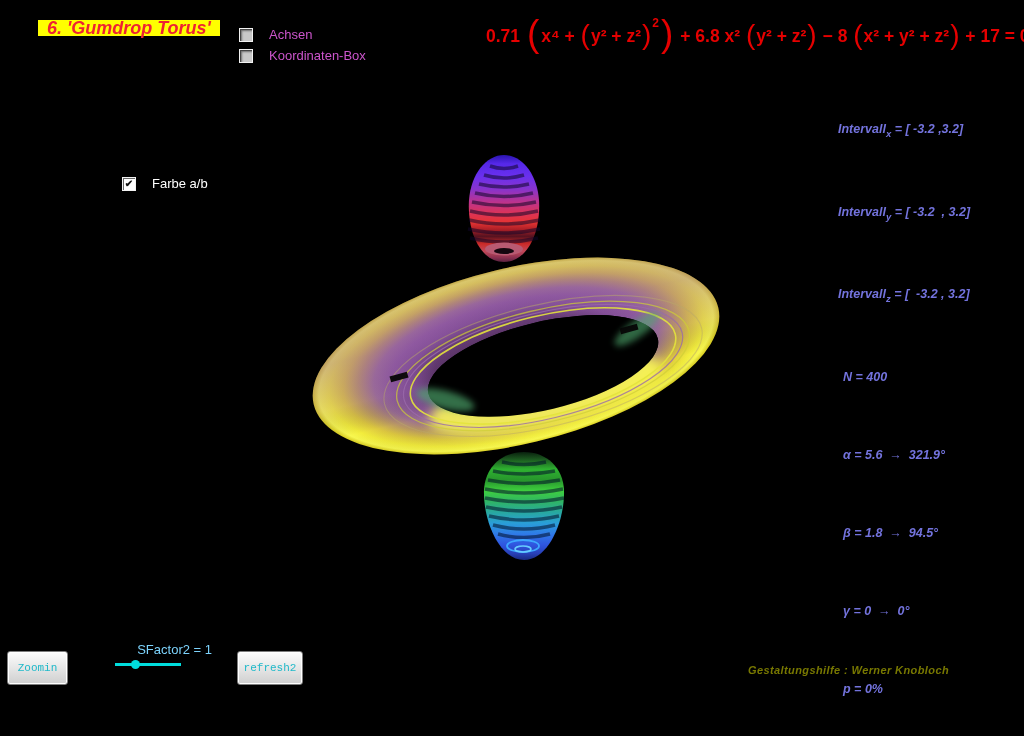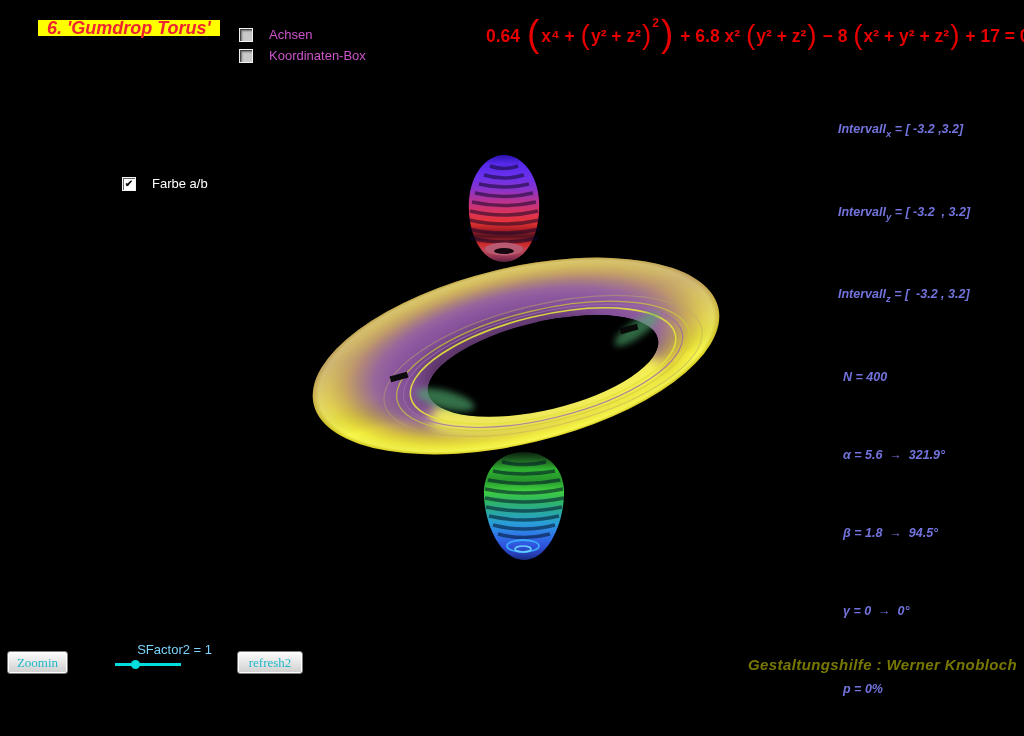--- a/index.html
+++ b/index.html
@@ -25,34 +25,34 @@
   .formula .pL{font-size:37px;font-weight:400;transform:translateY(-2px);margin:0 2px;}
   .formula .pM{font-size:28px;font-weight:400;transform:translateY(-1px);margin:0 1px;}
   .formula .supO{font-size:12px;align-self:flex-start;transform:translateY(4px);}
   
   .params{position:absolute;left:838px;top:64px;color:#7373dd;font-weight:bold;font-style:italic;
     font-size:12.5px;line-height:26px;white-space:pre;}
   .params sub{font-size:9.5px;}
   .params .ind{margin-left:5px;}
   .params .gap{margin-left:15px;}
   
-  .btn{position:absolute;height:23px;background:linear-gradient(#fdfdfd,#cfcfcf);
+  .btn{position:absolute;height:34px;background:linear-gradient(#fdfdfd,#cfcfcf);
     border:1px solid #7d7d7d;border-radius:3px;box-shadow:inset 0 0 0 1px #fff;
-    color:#1fb9c9;font-size:13px;font-family:Liberation Serif, serif;
+    color:#1fb9c9;font-size:11px;font-family:Liberation Mono, monospace;
     display:flex;align-items:center;justify-content:center;cursor:pointer;padding:0;}
   .slider-label{position:absolute;left:102px;top:642px;width:110px;text-align:right;
     color:#7dd3fc;font-size:13px;}
   .slider-track{position:absolute;left:115px;top:663px;width:66px;height:3px;background:#00dddd;cursor:pointer;}
   .slider-thumb{position:absolute;left:-4px;top:-3px;width:9px;height:9px;border-radius:50%;
     background:#00dddd;cursor:pointer;}
   .slider-thumb{left:16px;}
   
   .credits{position:absolute;left:748px;top:652px;font-style:italic;font-weight:bold;}
   .credits .c1{color:#8b8b00;font-size:13.5px;letter-spacing:.5px;}
-  .credits .c2{color:#787800;font-size:15px;letter-spacing:.4px;margin-top:4px;}
+  .credits .c2{color:#787800;font-size:11px;letter-spacing:.4px;margin-top:12px;}
   svg{display:block;}
 </style>
 </head>
 <body>
 
 <div class="abs" style="left:0;top:0;width:1024px;height:736px">
 <svg width="1024" height="736" viewBox="0 0 1024 736">
   <defs>
     <radialGradient id="torusRad" gradientUnits="userSpaceOnUse" cx="0" cy="0" r="208" gradientTransform="scale(1,0.423)">
       <stop offset="0" stop-color="#1a1020"></stop>
@@ -177,21 +177,21 @@
 <div class="cb-row" style="left:239px;top:27px">
   <span class="cb"></span>
   <span class="cb-label magenta">Achsen</span>
 </div>
 <div class="cb-row" style="left:239px;top:48px">
   <span class="cb"></span>
   <span class="cb-label magenta">Koordinaten-Box</span>
 </div>
 
 <div class="formula">
-  <span>0.64 </span>
+  <span>0.71 </span>
   <span class="pL">(</span>
   <span>x⁴ + </span>
   <span class="pM">(</span>
   <span>y² + z²</span>
   <span class="pM">)</span>
   <span class="supO">2</span>
   <span class="pL">)</span>
   <span> + 6.8 x² </span>
   <span class="pM">(</span>
   <span>y² + z²</span>

